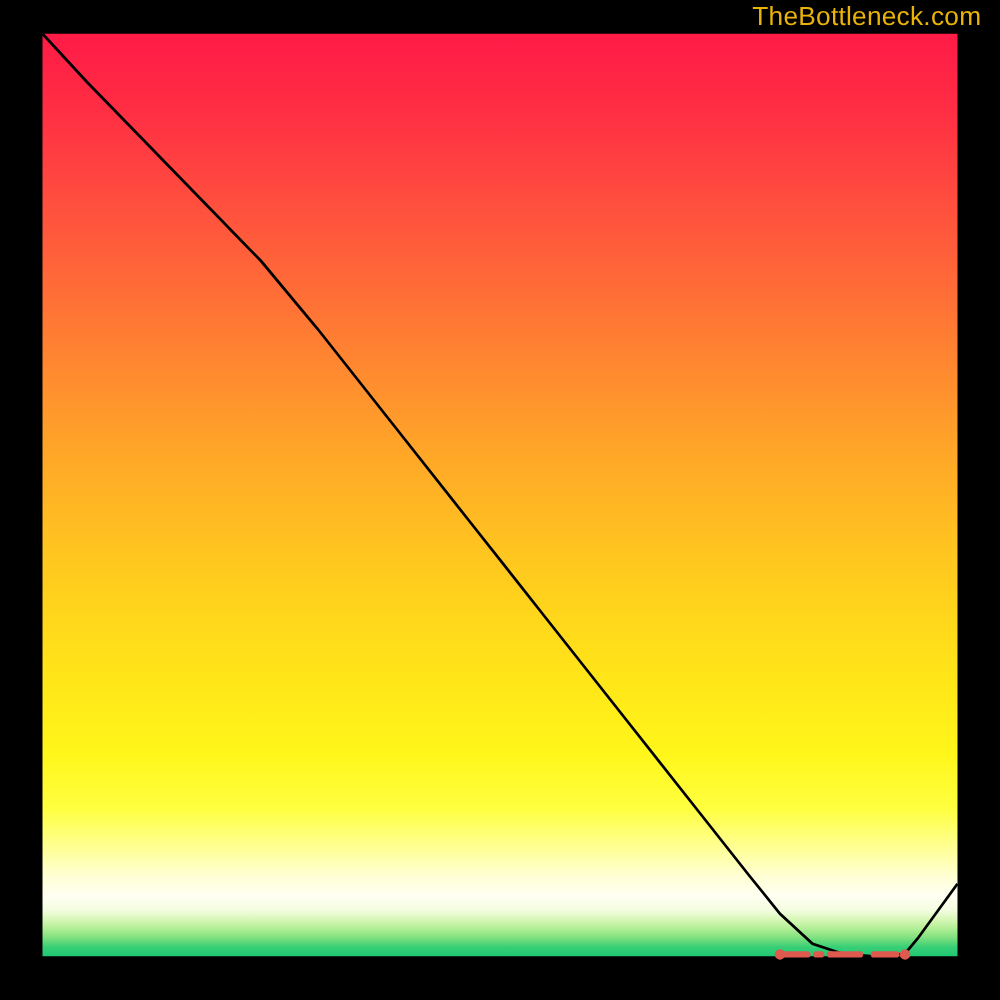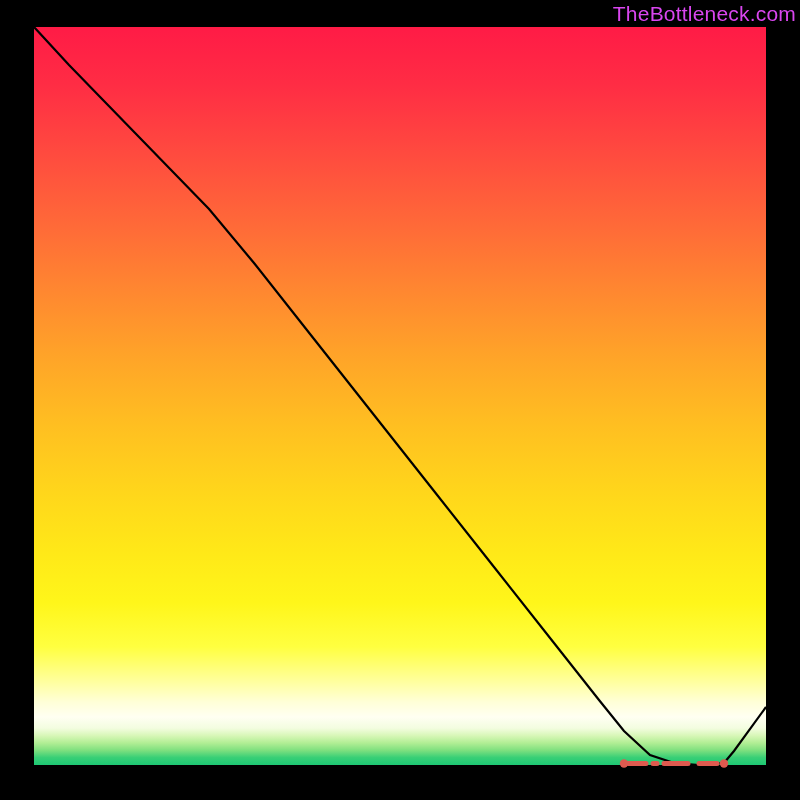--- a/index.html
+++ b/index.html
@@ -12,22 +12,22 @@
     font-family: Arial, Helvetica, sans-serif;
   }
   .root {
     position: relative;
     width: 800px;
     height: 800px;
   }
   .watermark {
     position: absolute;
     top: 2px;
-    right: 4px;
-    color: #d946ef;
+    right: 15px;
+    color: #eab308;
     font-size: 21px;
     letter-spacing: 0.2px;
     font-weight: 500;
   }
   .plot {
     position: absolute;
     left: 34px;
     top: 27px;
     width: 732px;
     height: 738px;

